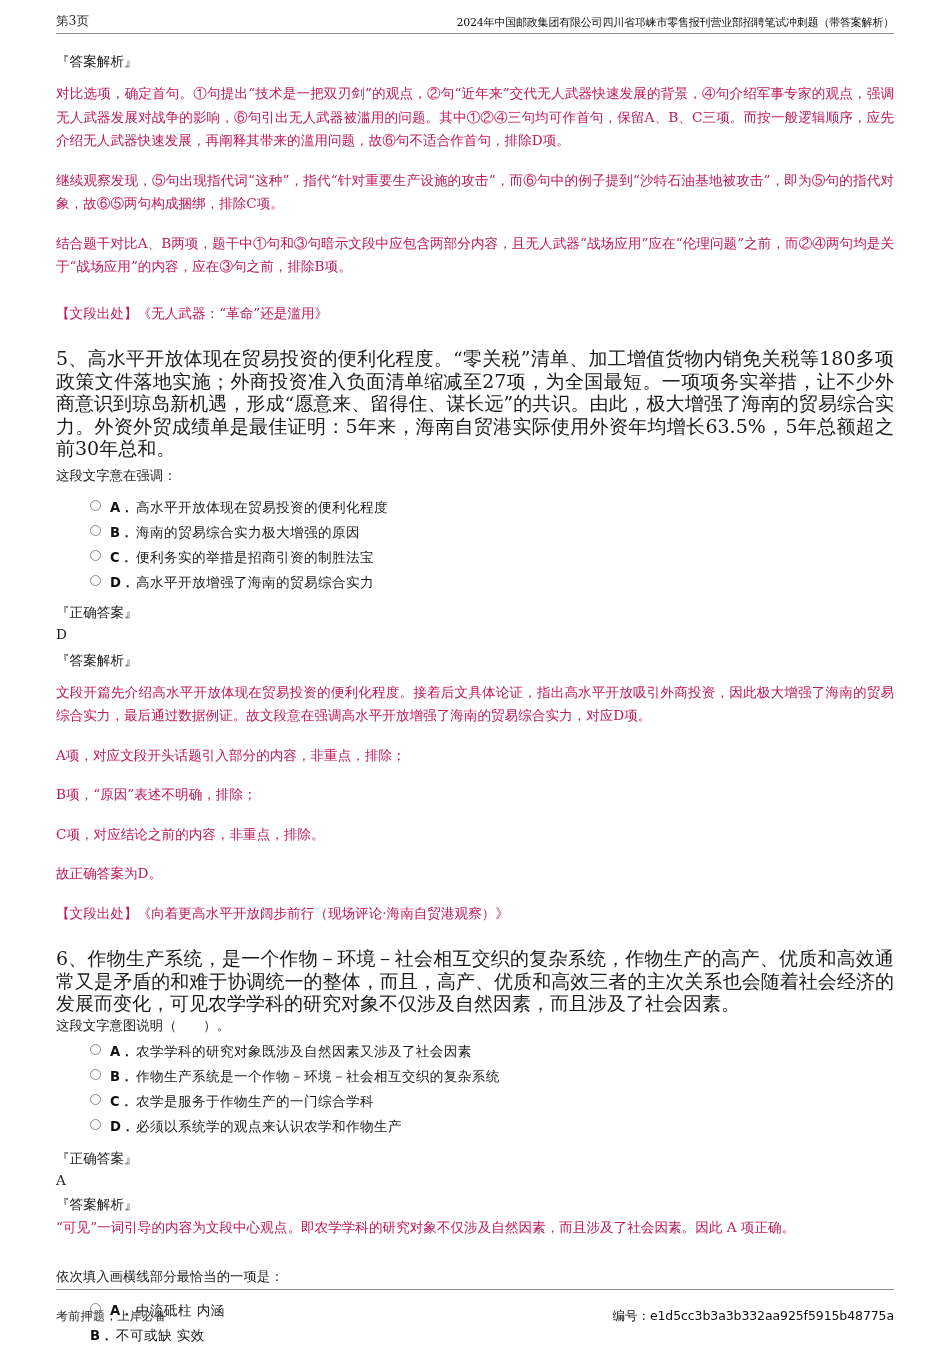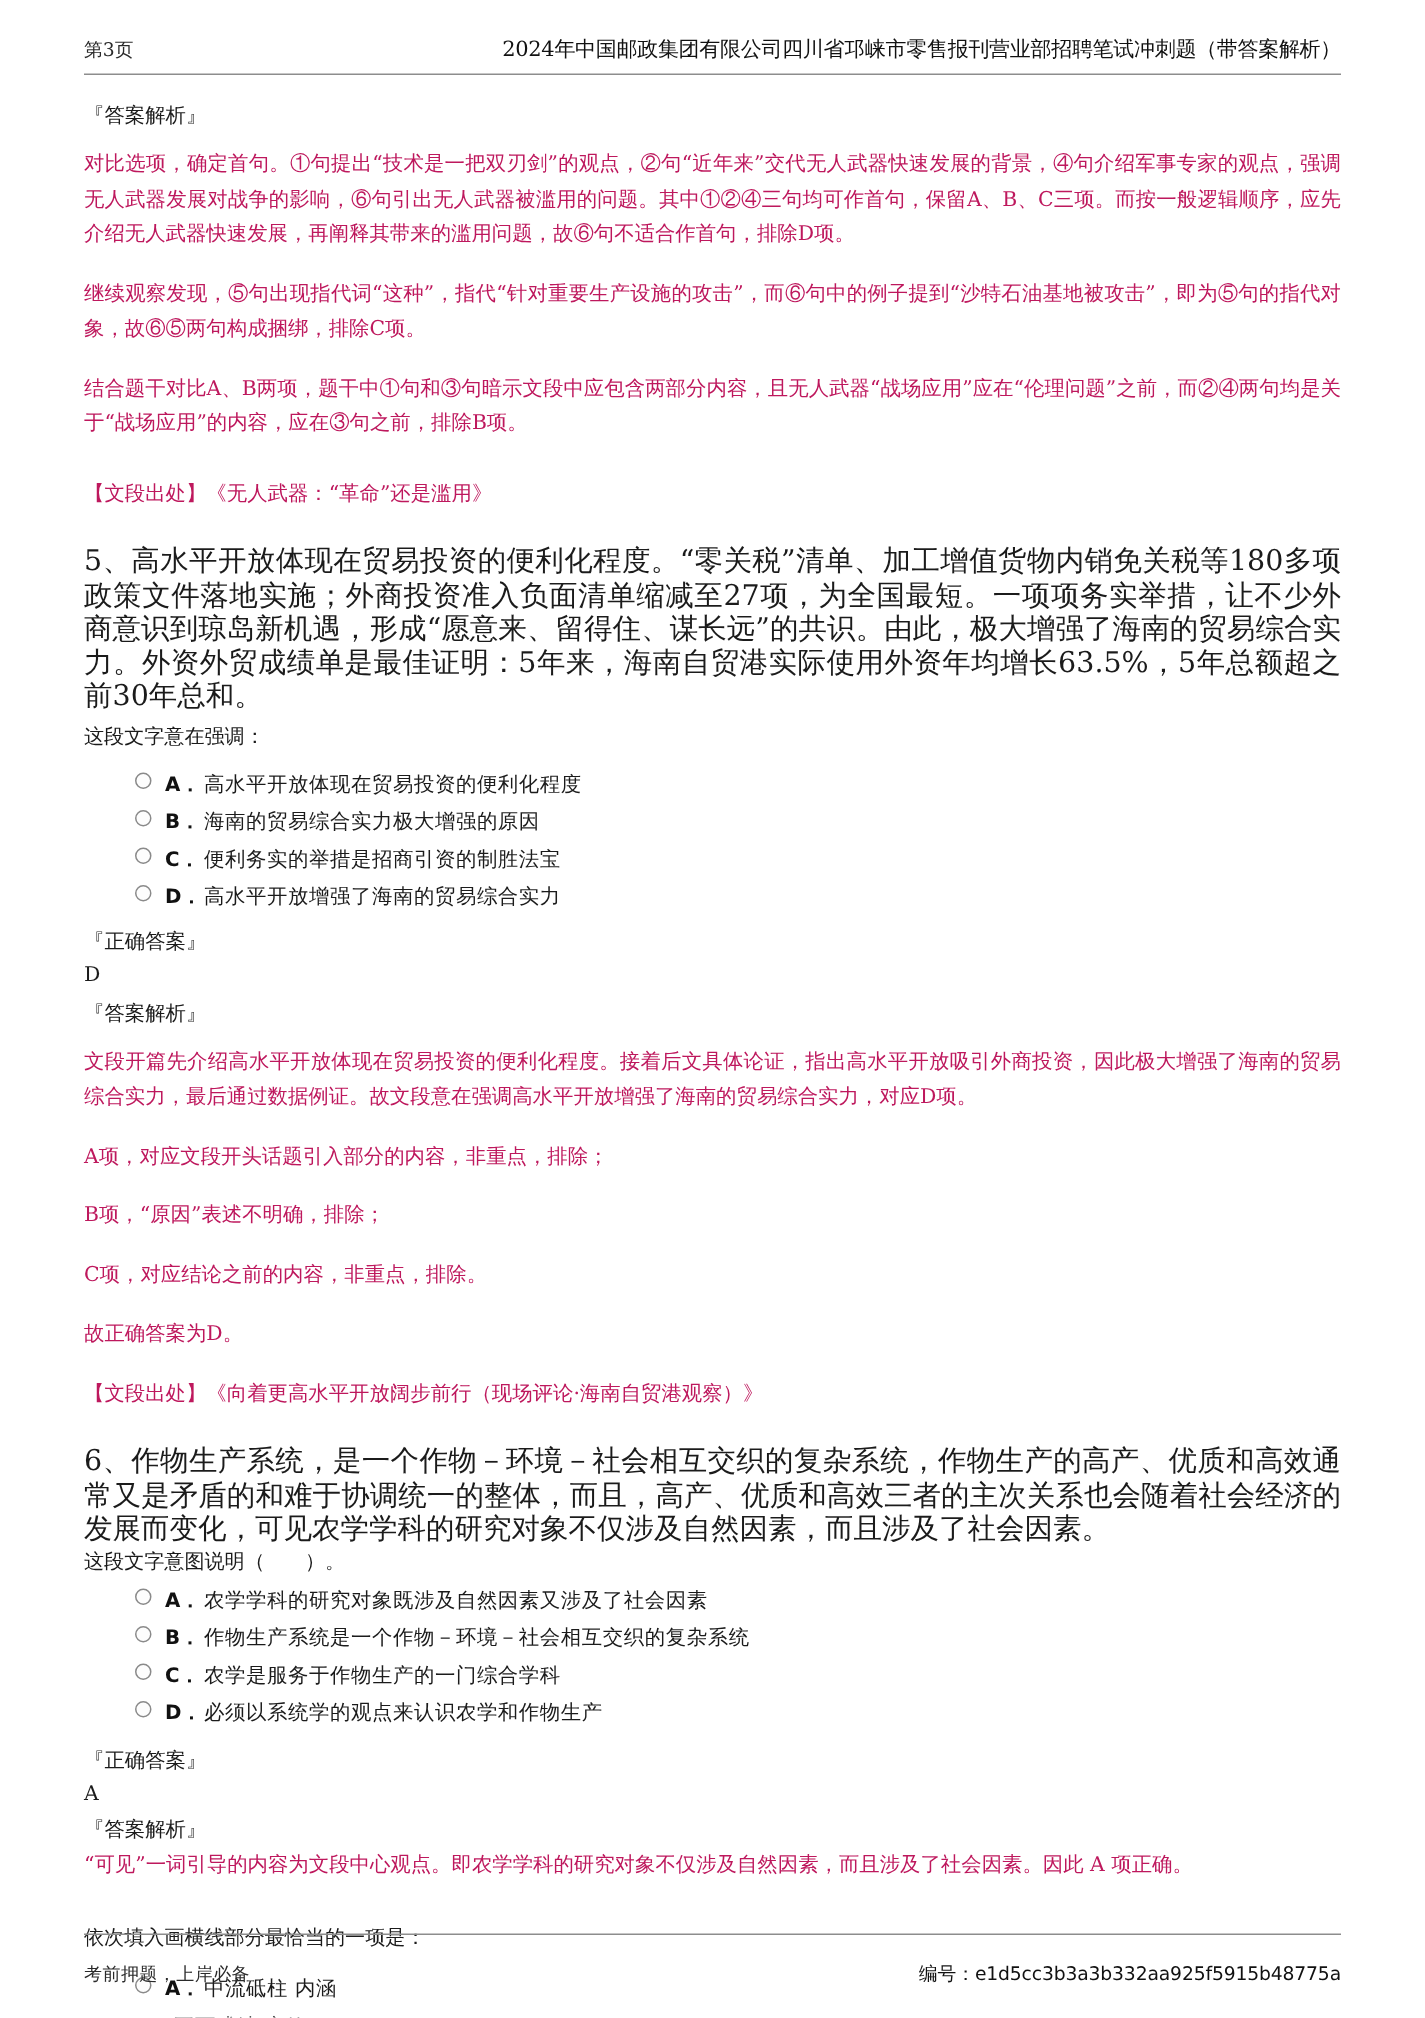--- a/index.html
+++ b/index.html
@@ -19,36 +19,36 @@
     width: 950px;
     height: 1345px;
     position: relative;
     box-sizing: border-box;
     padding: 0 56px;
   }
 
   
   .header {
     display: flex;
-    align-items: center;
+    align-items: flex-end;
     justify-content: space-between;
-    padding-top: 20px;
+    padding-top: 4px;
     padding-bottom: 3px;
     border-bottom: 1px solid #8d8d8d;
     height: 26px;
     box-sizing: content-box;
   }
   .header-left {
     font-size: 12.5px;
     color: #2a2a2a;
     letter-spacing: 0px;
     white-space: nowrap;
   }
   .header-right {
-    font-size: 14px;
+    font-size: 11px;
     color: #111;
     white-space: nowrap;
     letter-spacing: -0.2px;
   }
 
   
   .content {
     padding-top: 16px;
   }
   .blk {

